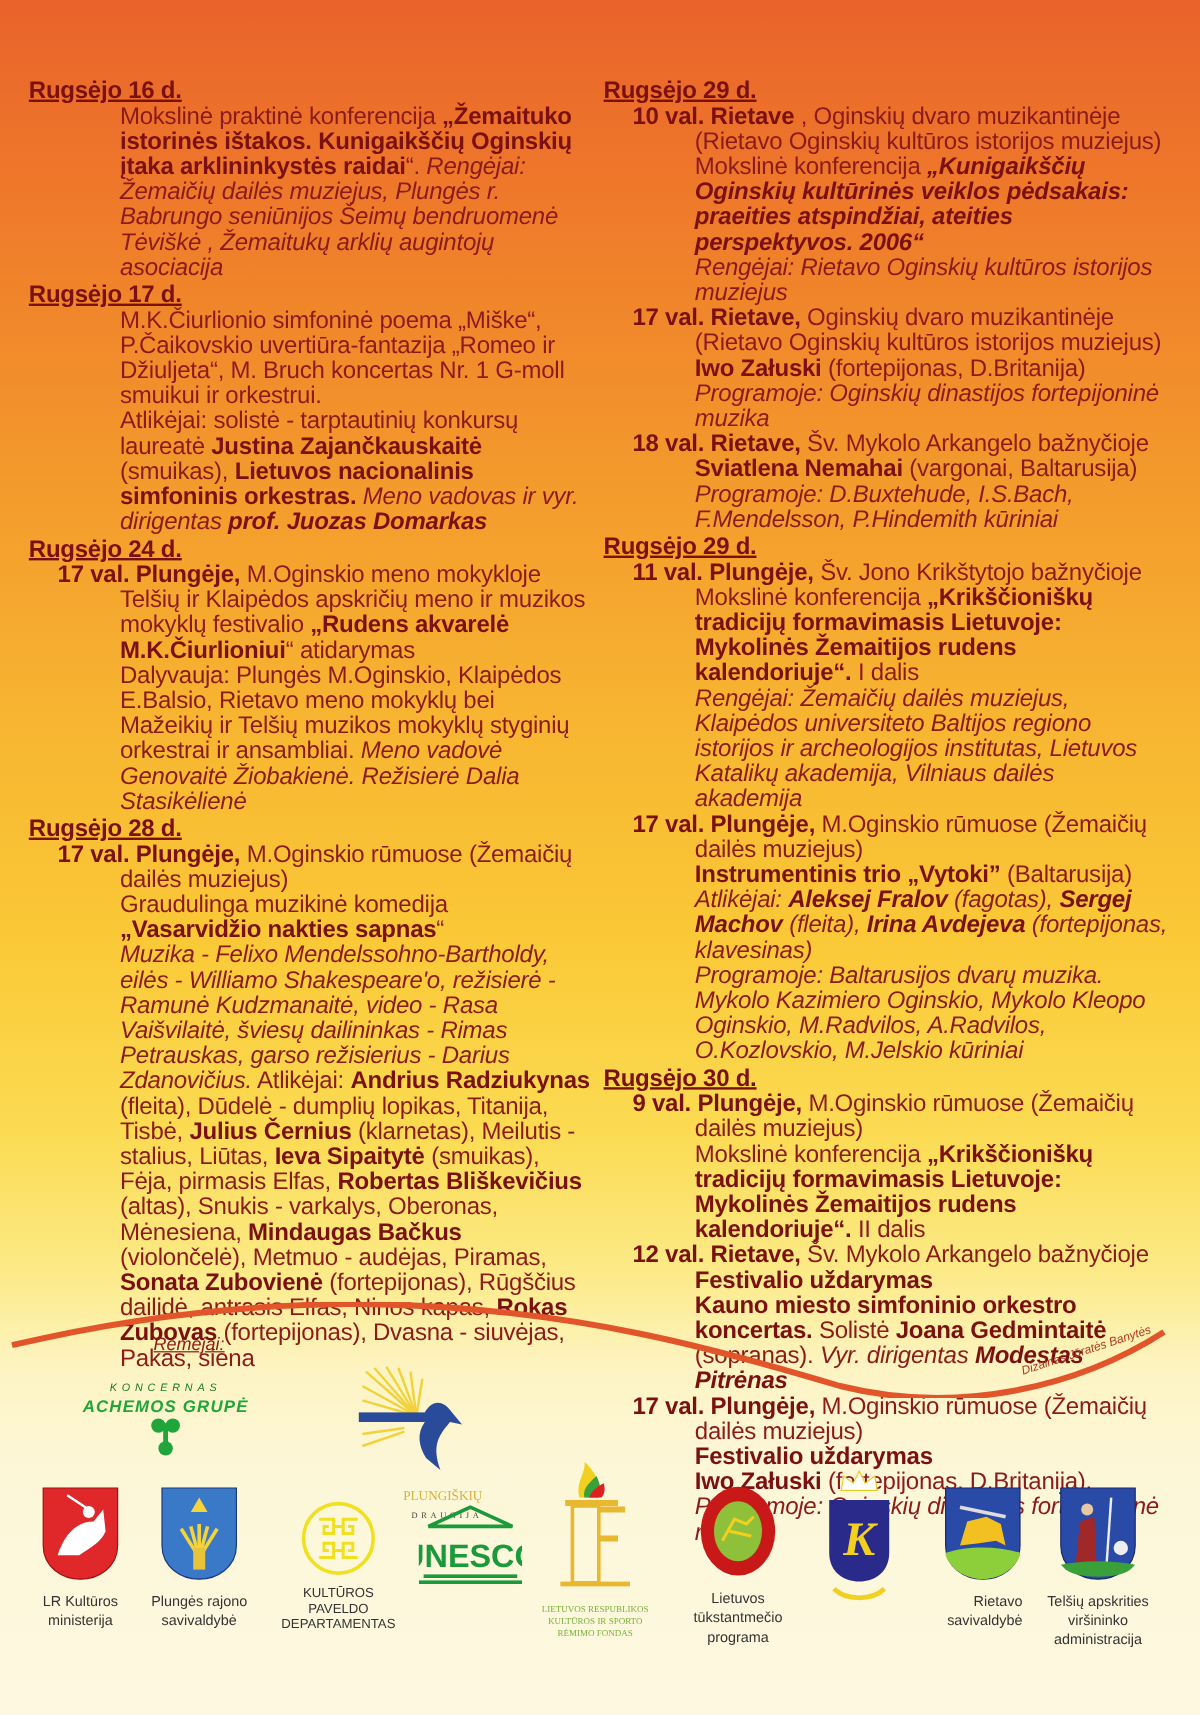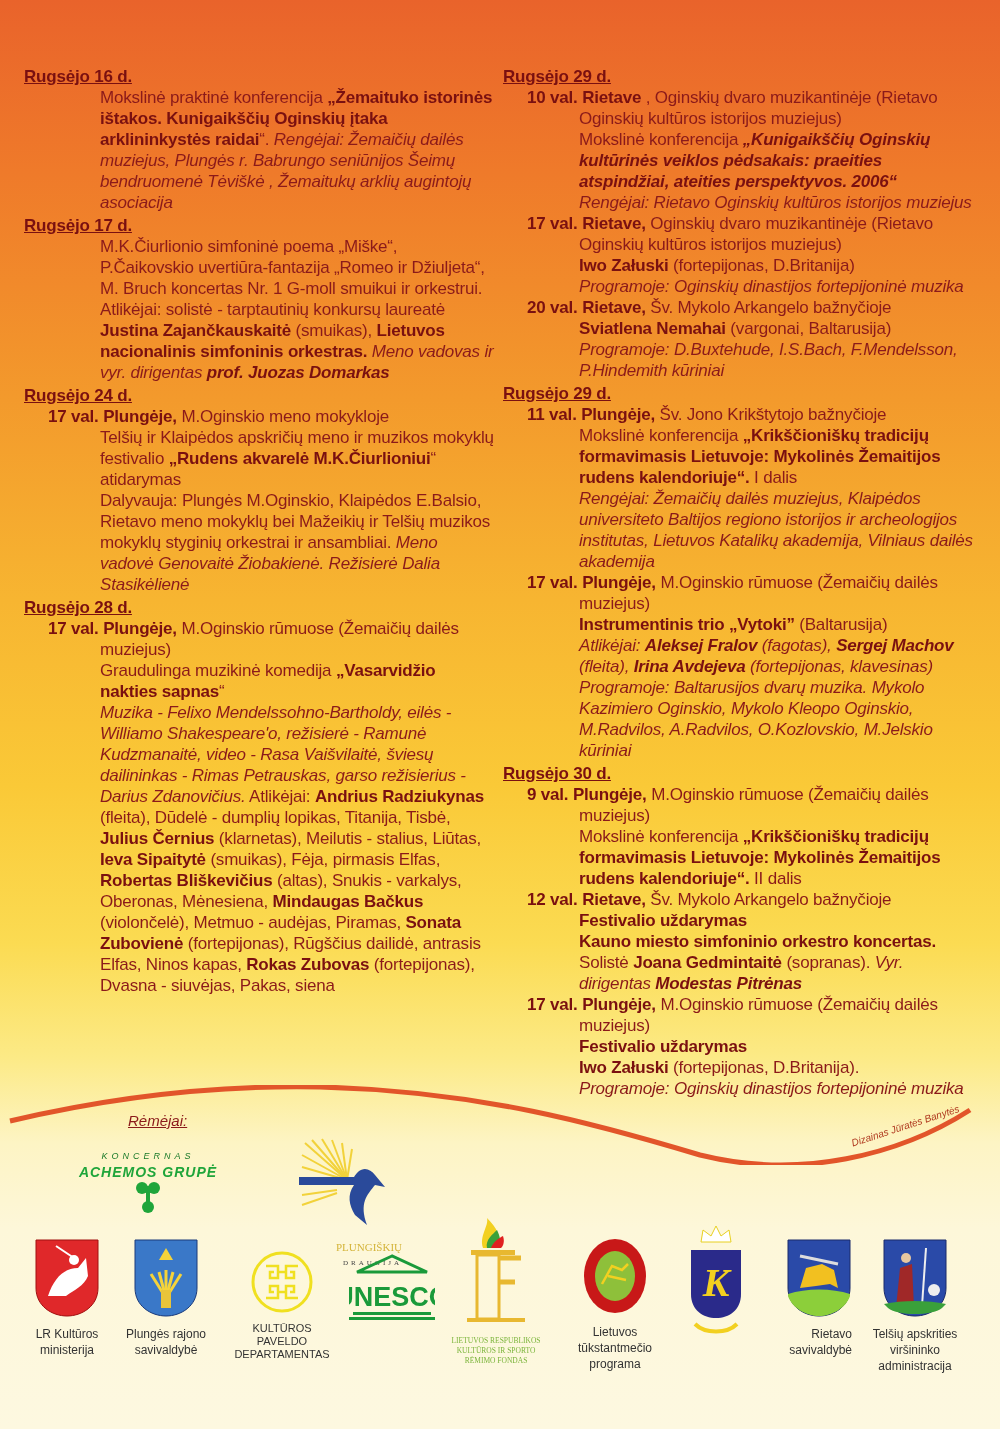--- a/index.html
+++ b/index.html
@@ -2,33 +2,33 @@
 <html><head>
 <meta charset="utf-8">
 <style>
   html, body { margin: 0; padding: 0; }
   body {
     width: 1000px; height: 1429px; position: relative; overflow: hidden;
     font-family: "Liberation Sans", sans-serif;
     background: linear-gradient(180deg, #e9632b 0%, #ef7a2a 12%, #f39a2c 28%, #f7b531 42%, #fac937 55%, #fbdb52 66%, #fcea86 74%, #fdf4c4 80%, #fdf7d9 86%, #fdf8e0 100%);
     color: #8b1a1a;
   }
-  .col { position: absolute; top: 66px; font-size: 17px; line-height: 21px; letter-spacing: -0.2px; }
+  .col { position: absolute; top: 66px; font-size: 20px; line-height: 21px; letter-spacing: -0.2px; }
   .col.left { left: 24px; width: 470px; }
   .col.right { left: 503px; width: 470px; }
   .day { margin-bottom: 2px; }
   .day-title { font-weight: bold; text-decoration: underline; color: #7a1010; display: block; }
   .b { font-weight: bold; color: #7a1010; }
   .i { font-style: italic; }
   .bi { font-weight: bold; font-style: italic; color: #7a1010; }
   .wave { position: absolute; left: 0; top: 1085px; width: 1000px; height: 80px; }
   .sponsors-label { position: absolute; left: 128px; top: 1112px; font-style: italic; font-size: 15px; text-decoration: underline; color: #8b1a1a; }
   .designer { position: absolute; left: 850px; top: 1138px; font-size: 10px; font-style: italic; color: #b03a20; transform: rotate(-18deg); transform-origin: left top; white-space: nowrap; }
   .logo { position: absolute; text-align: center; font-size: 12px; line-height: 16px; color: #333; }
-  .achema { left: 33px; top: 1148px; width: 230px; }
+  .achema { left: 23px; top: 1148px; width: 230px; }
   .achema .small { font-size: 9px; letter-spacing: 4px; font-style: italic; color: #1a7a2a; }
   .achema .big { font-size: 14px; font-weight: bold; font-style: italic; color: #1fa53a; letter-spacing: 1px; }
   .plung { left: 292px; top: 1135px; width: 110px; }
   .plung .caption { font-family: "Liberation Serif", serif; color: #d4b43a; font-size: 11px; text-align: right; }
   .plung .caption small { display: block; font-size: 7px; letter-spacing: 3px; color: #444; }
   .label { display: block; margin-top: 4px; }
   .kp-caption { font-size: 11px; line-height: 13px; }
   .fond-caption { font-family: "Liberation Serif", serif; font-size: 7.5px; line-height: 10px; color: #7ab43a; }
 </style>
 </head>
@@ -68,21 +68,21 @@
       <span class="day-title">Rugsėjo 29 d.</span>
       <div class="event-block">
         <div style="padding-left: 76px; text-indent: -52px; margin-left: 0px; padding-right: 0px; box-sizing: border-box; display: block;"><span class="b">10 val.</span> <span class="b">Rietave</span> <span>, Oginskių dvaro muzikantinėje (Rietavo Oginskių kultūros istorijos muziejus)</span></div>
         <div style="padding-left: 76px;"><span class="">Mokslinė konferencija </span><span class="bi">„Kunigaikščių Oginskių kultūrinės veiklos pėdsakais: praeities atspindžiai, ateities perspektyvos. 2006“</span><br><span class="i">Rengėjai: Rietavo Oginskių kultūros istorijos muziejus</span></div>
       </div>
       <div class="event-block">
         <div style="padding-left: 76px; text-indent: -52px; margin-left: 0px; padding-right: 0px; box-sizing: border-box; display: block;"><span class="b">17 val.</span> <span class="b">Rietave,</span> <span>Oginskių dvaro muzikantinėje (Rietavo Oginskių kultūros istorijos muziejus)</span></div>
         <div style="padding-left: 76px;"><span class="b">Iwo Załuski</span><span class=""> (fortepijonas, D.Britanija)</span><br><span class="i">Programoje: Oginskių dinastijos fortepijoninė muzika</span></div>
       </div>
       <div class="event-block">
-        <div style="padding-left: 76px; text-indent: -52px; margin-left: 0px; padding-right: 0px; box-sizing: border-box; display: block;"><span class="b">20 val.</span> <span class="b">Rietave,</span> <span>Šv. Mykolo Arkangelo bažnyčioje</span></div>
+        <div style="padding-left: 76px; text-indent: -52px; margin-left: 0px; padding-right: 0px; box-sizing: border-box; display: block;"><span class="b">18 val.</span> <span class="b">Rietave,</span> <span>Šv. Mykolo Arkangelo bažnyčioje</span></div>
         <div style="padding-left: 76px;"><span class="b">Sviatlena Nemahai</span><span class=""> (vargonai, Baltarusija)</span><br><span class="i">Programoje: D.Buxtehude, I.S.Bach, F.Mendelsson, P.Hindemith kūriniai</span></div>
       </div>
     </div>
     <div class="day">
       <span class="day-title">Rugsėjo 29 d.</span>
       <div class="event-block">
         <div style="padding-left: 76px; text-indent: -52px; margin-left: 0px; padding-right: 0px; box-sizing: border-box; display: block;"><span class="b">11 val.</span> <span class="b">Plungėje,</span> <span>Šv. Jono Krikštytojo bažnyčioje</span></div>
         <div style="padding-left: 76px;"><span class="">Mokslinė konferencija </span><span class="b">„Krikščioniškų tradicijų formavimasis Lietuvoje: Mykolinės Žemaitijos rudens kalendoriuje“.</span><span class=""> I dalis</span><br><span class="i">Rengėjai: Žemaičių dailės muziejus, Klaipėdos universiteto Baltijos regiono istorijos ir archeologijos institutas, Lietuvos Katalikų akademija, Vilniaus dailės akademija</span></div>
       </div>
       <div class="event-block">

